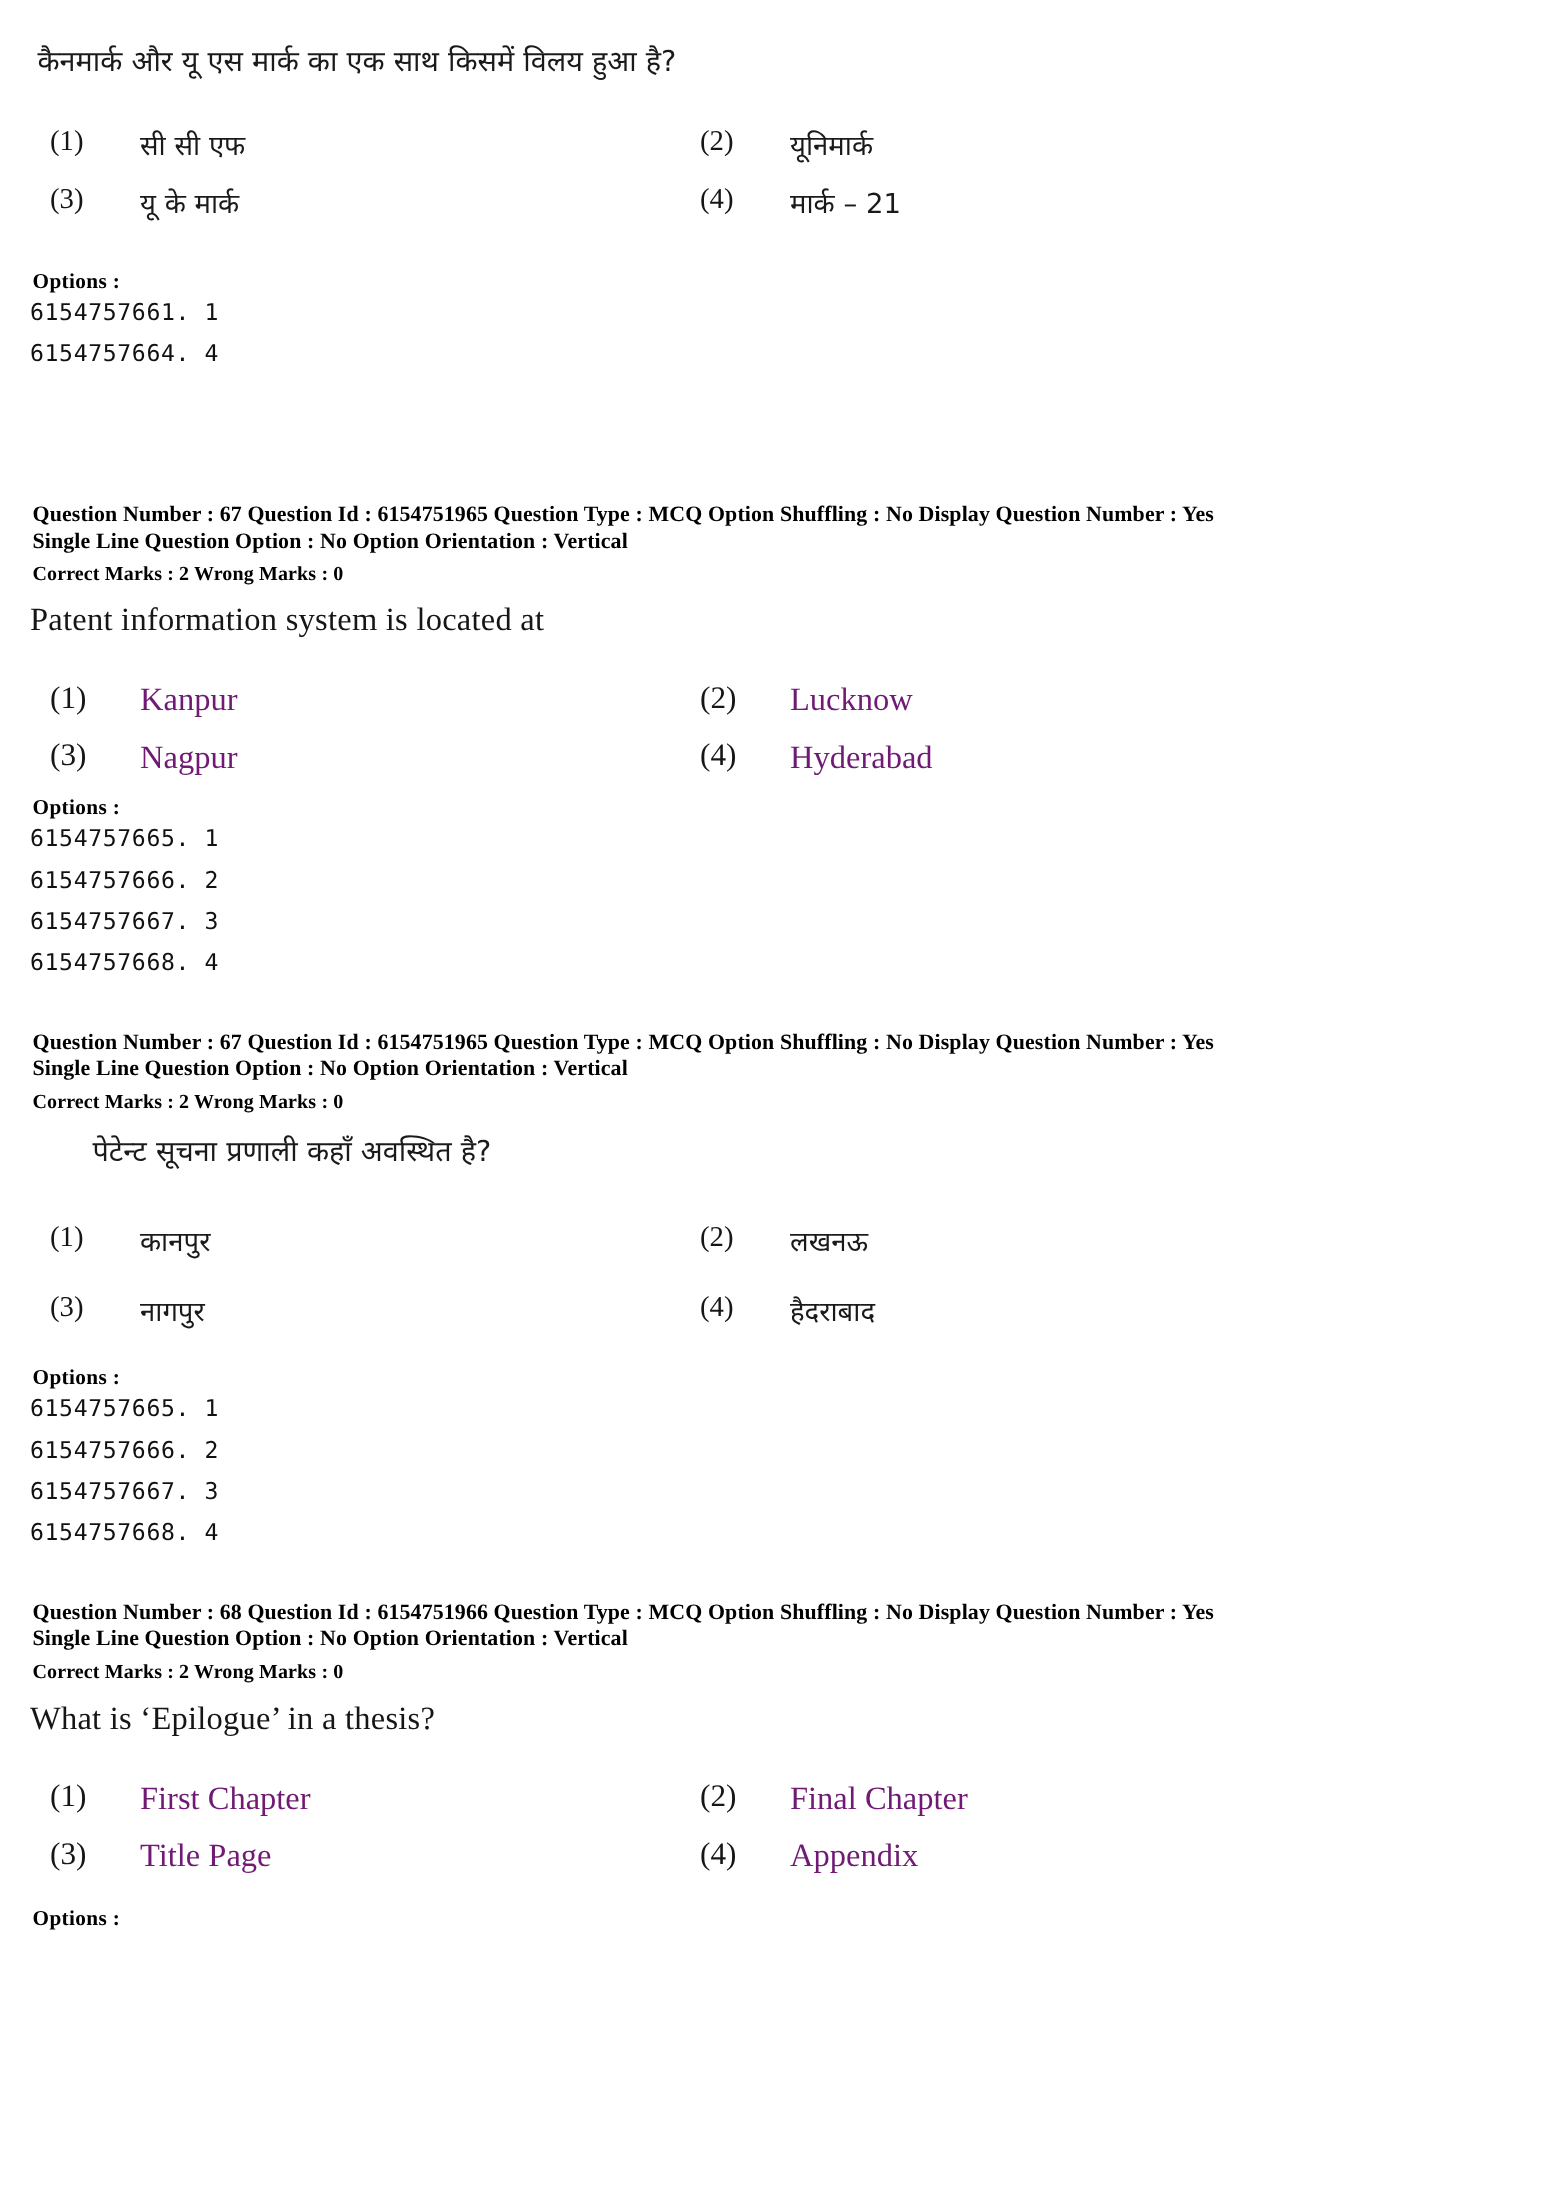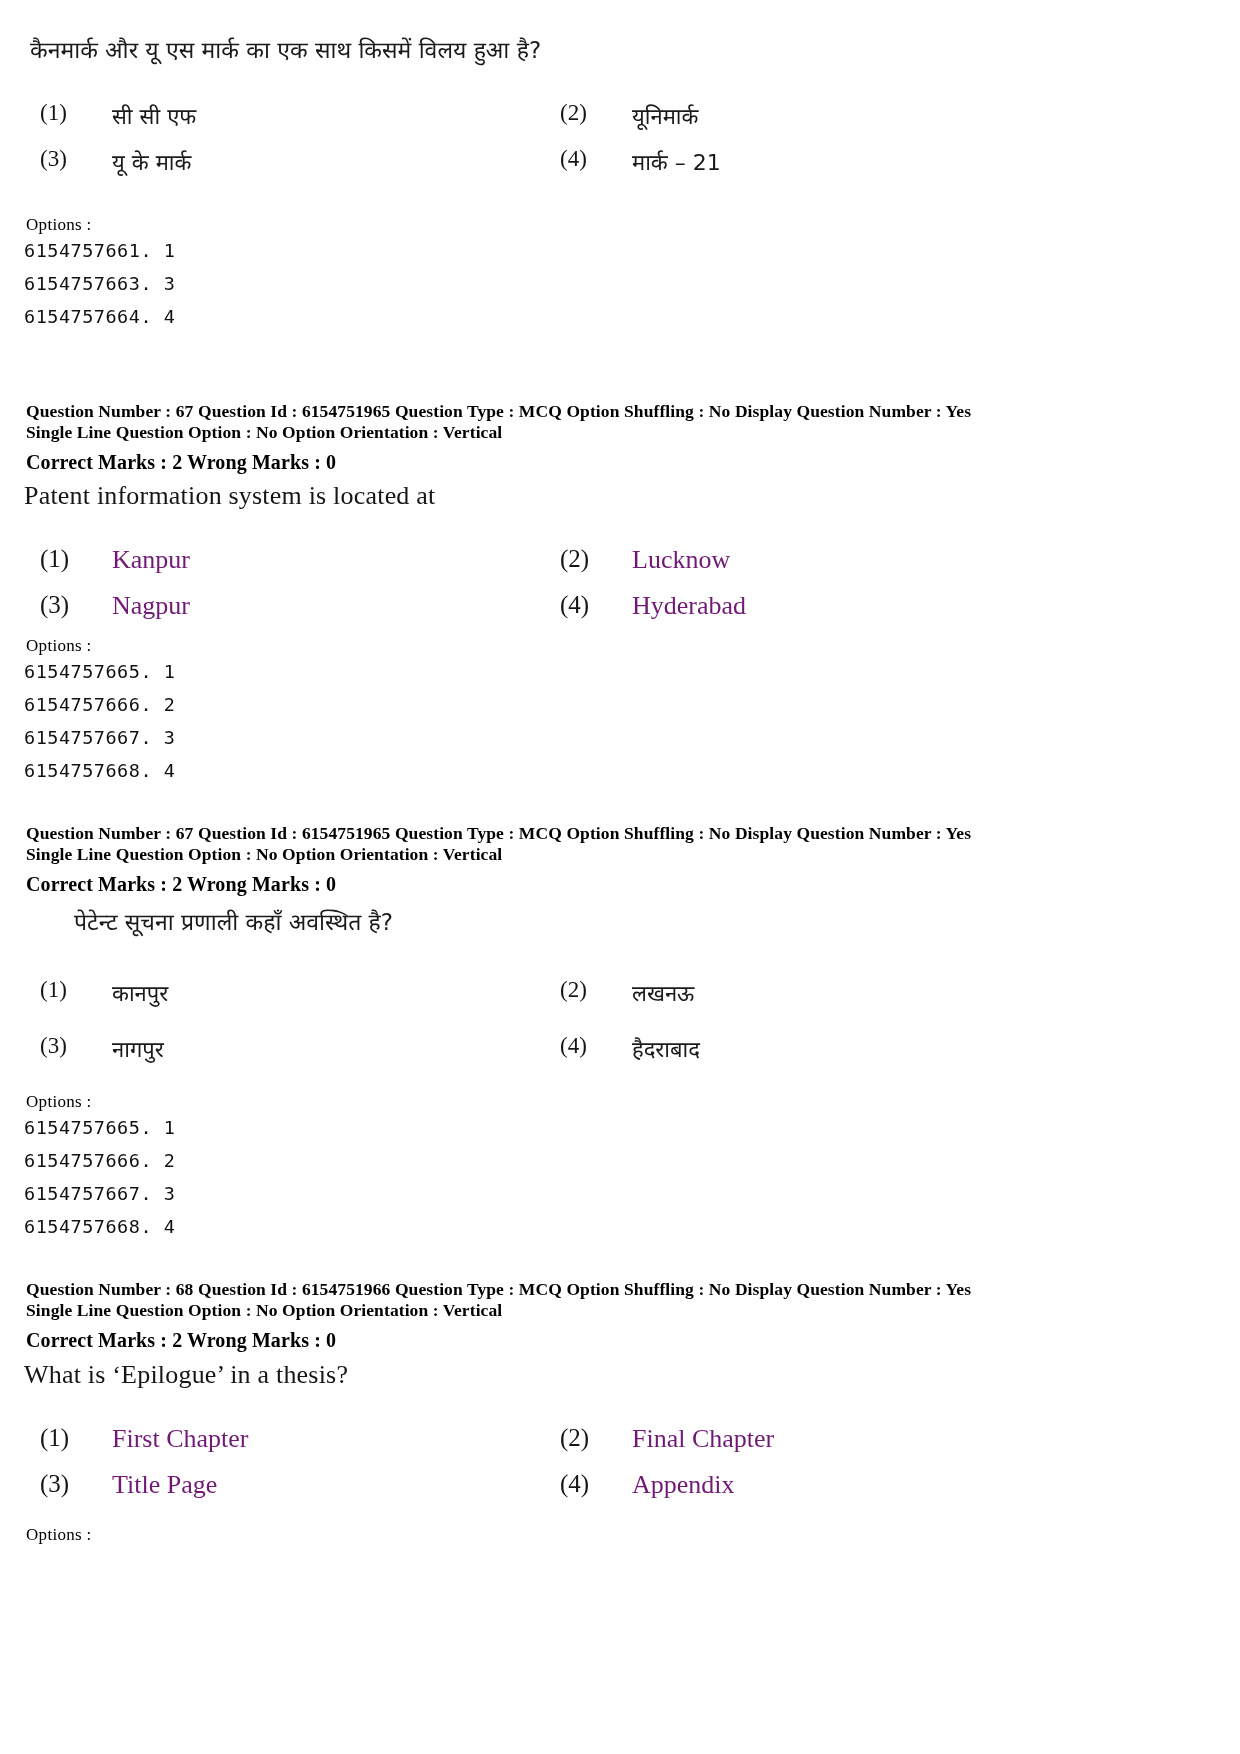--- a/index.html
+++ b/index.html
@@ -79,21 +79,21 @@
   }
   .opt-label-hi {
     font-family: "DejaVu Sans", "Liberation Sans", sans-serif;
     font-size: 22px;
     color: #1a1a1a;
   }
 
   
   .options-header {
     font-family: "Liberation Serif", "DejaVu Serif", serif;
-    font-weight: normal;
+    font-weight: bold;
     font-size: 17px;
     color: #000;
     padding-left: 26px;
     letter-spacing: .3px;
   }
   .option-id {
     font-family: "DejaVu Sans Mono", "Liberation Mono", monospace;
     font-size: 18.5px;
     color: #111;
     padding-left: 24px;
@@ -108,21 +108,21 @@
     font-size: 17.5px;
     color: #000;
     padding-left: 26px;
     line-height: 1.22;
     letter-spacing: .1px;
     white-space: nowrap;
   }
   .meta-marks {
     font-family: "Liberation Serif", "DejaVu Serif", serif;
     font-weight: bold;
-    font-size: 20px;
+    font-size: 16px;
     color: #000;
     padding-left: 26px;
     letter-spacing: .1px;
   }
 </style>
 </head>
 <body>
 
 <div class="page">
 
@@ -151,21 +151,20 @@
           <span class="opt-num hi">(4)</span>
           <span class="opt-label-hi">मार्क – 21</span>
         </div>
       </div>
     </div>
   </div>
 
   <div class="block" style="top:215px;">
     <div class="options-header">Options :</div>
     <div class="option-id">6154757661. 1</div>
-    <div class="option-id">6154757663. 3</div>
     <div class="option-id">6154757664. 4</div>
   </div>
 
   <div class="block" style="top:401px;">
     <div class="meta">Question Number : 67  Question Id : 6154751965  Question Type : MCQ  Option Shuffling : No  Display Question Number : Yes</div>
     <div class="meta">Single Line Question Option : No  Option Orientation : Vertical</div>
     <div class="meta-marks" style="margin-top:7px;">Correct Marks : 2  Wrong Marks : 0</div>
   </div>
 
   <div class="block" style="top:481px;">

